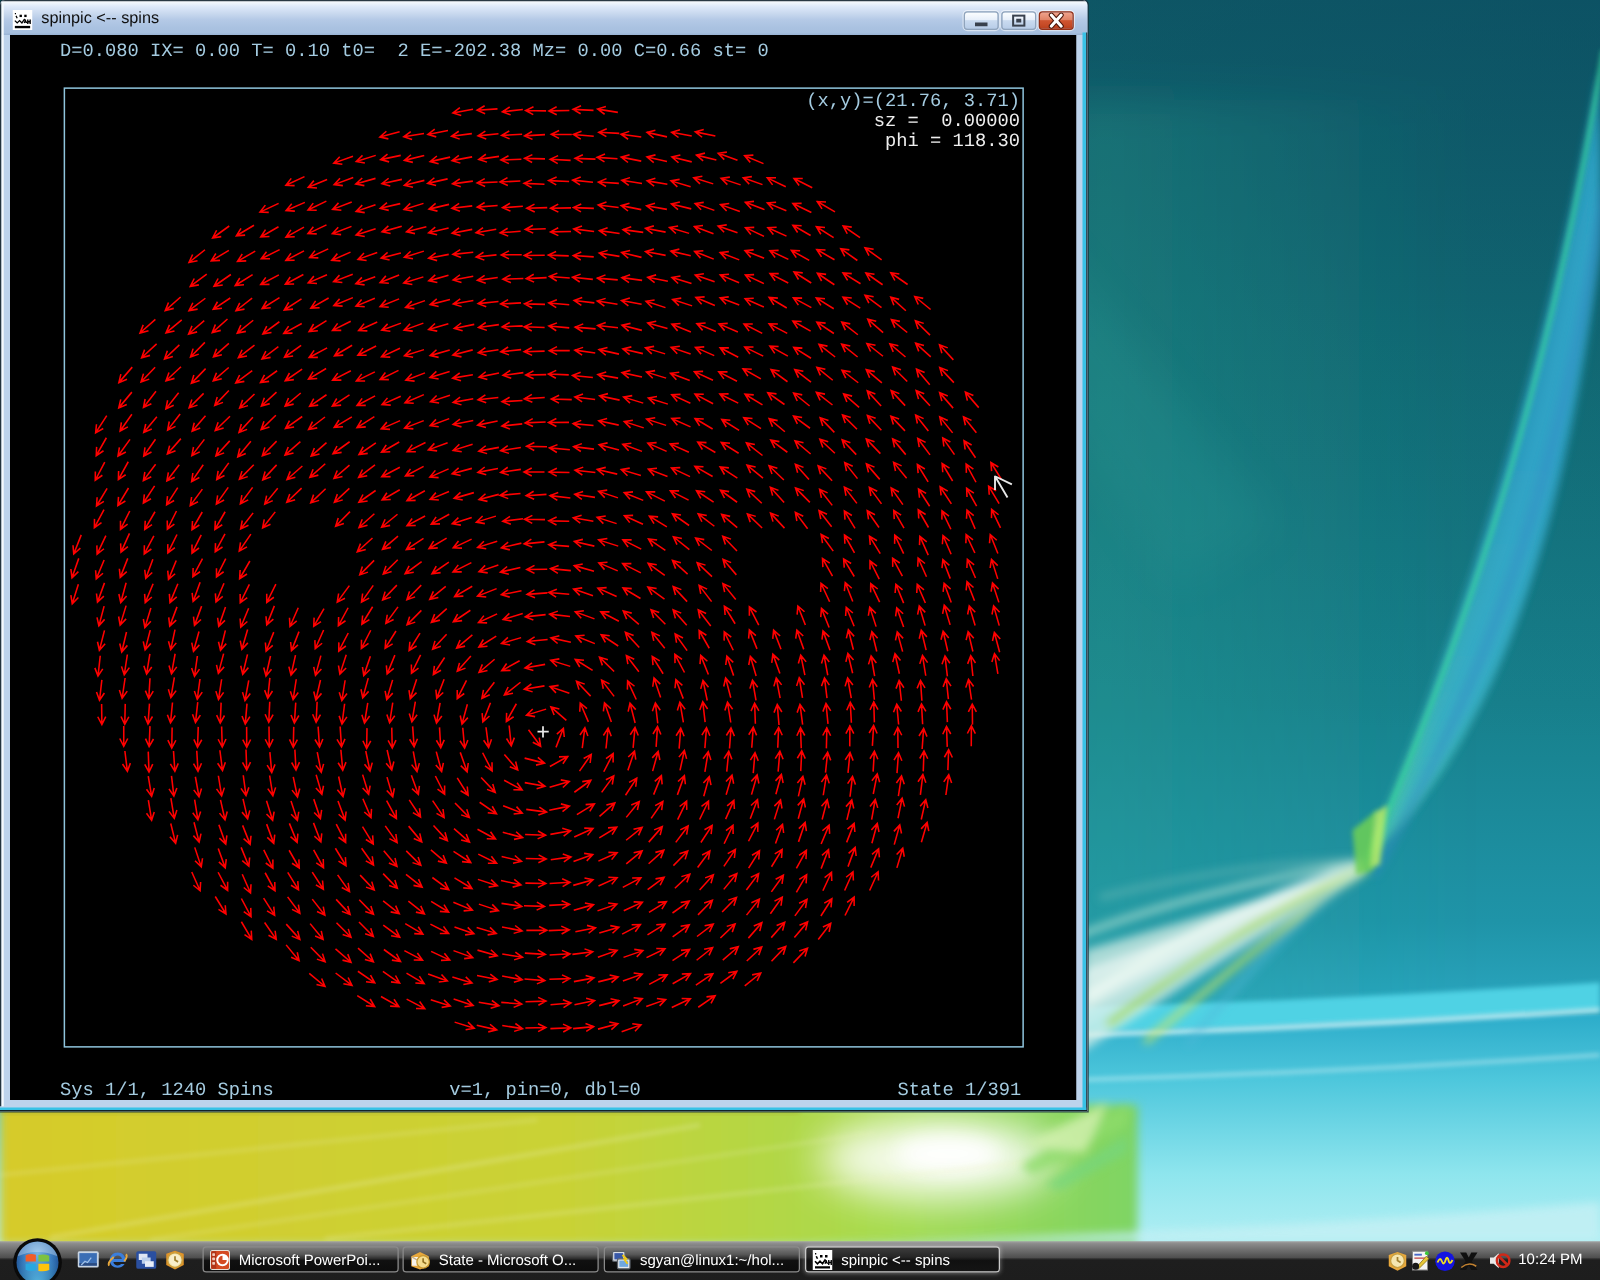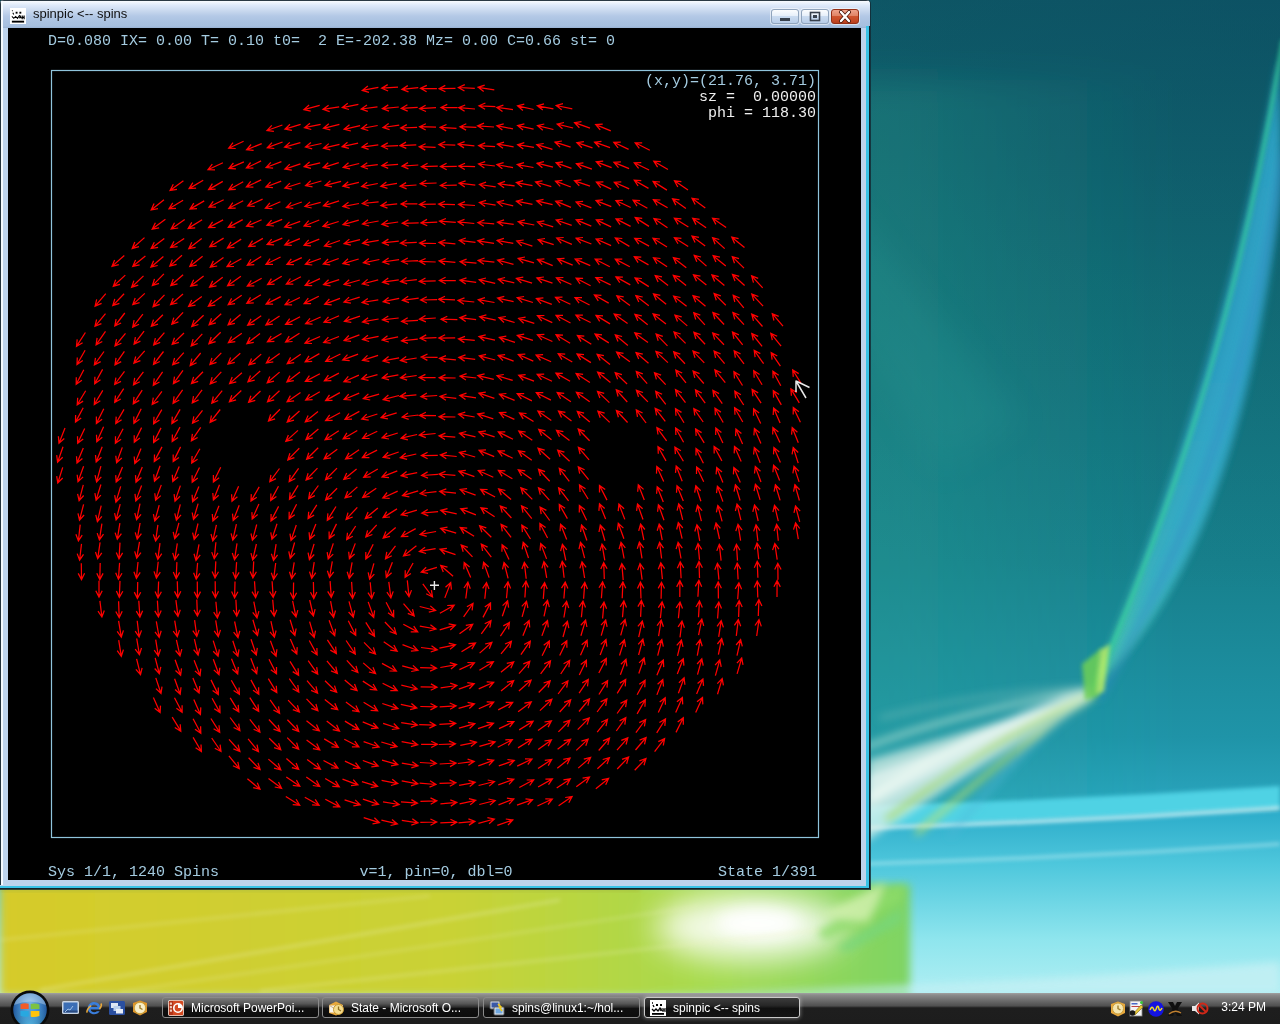--- a/index.html
+++ b/index.html
@@ -226,21 +226,21 @@
    <span class="lbl">State - Microsoft O...</span>
  </div>
  <div class="tbtn" style="left:483px;width:157px">
    <svg class="ticon" viewBox="0 0 16 16">
      <rect x="1" y="1" width="10" height="8" rx="1" fill="#d8dce4" stroke="#5a6068" stroke-width="1"></rect>
      <rect x="2.5" y="2.5" width="7" height="5" fill="#3858a8"></rect>
      <rect x="5" y="7" width="10" height="8" rx="1" fill="#e4e8ee" stroke="#5a6068" stroke-width="1"></rect>
      <rect x="6.5" y="8.5" width="7" height="5" fill="#70a8e0"></rect>
      <path d="M9 4 L12 7 L10.5 7.5 L13 11" stroke="#f0c818" stroke-width="1.6" fill="none"></path>
    </svg>
-   <span class="lbl">spins@linux1:~/hol...</span>
+   <span class="lbl">sgyan@linux1:~/hol...</span>
  </div>
  <div class="tbtn" style="left:644px;width:156px;border-color:#c9c9c9;background:linear-gradient(#3c3c3c 0%,#262626 40%,#101010 55%,#141414 100%);box-shadow:0 0 4px rgba(255,255,255,.45)">
    <svg class="ticon" viewBox="0 0 16 16">
      <rect width="16" height="16" fill="#fff"></rect>
      <path d="M2 3 L3 3 M3 5 L4 7 M2 9 L4 11 L6 9 L8 11 L10 8 L11 9" stroke="#000" stroke-width="1.3" fill="none"></path>
      <rect x="6" y="4" width="2" height="2" fill="#000"></rect>
         <rect x="10" y="4" width="2" height="2" fill="#000"></rect>
      <path d="M10 11 L11 9 L12 11 M13 8 L13 12 M15 8 L15 12 M13 10 L15 10" stroke="#000" stroke-width="1.1" fill="none"></path>
      <rect x="2" y="13" width="12" height="1.8" fill="#000"></rect>
    </svg>
@@ -267,21 +267,21 @@
   <g transform="translate(57,2)">
    <path d="M1 1 L6 1 L8 5 L10 1 L15 1 L10.5 8 L15 15 L10 15 L8 11 L6 15 L1 15 L5.5 8 Z" fill="#101010"></path>
    <path d="M2 13 Q8 8 14 12" stroke="#c08030" stroke-width="1.3" fill="none"></path>
   </g>
   <g transform="translate(80,1)">
    <path d="M2 6 L5 6 L9 2.5 L9 14.5 L5 11 L2 11 Z" fill="#e8e8e8"></path>
    <circle cx="12.5" cy="8.5" r="5" fill="none" stroke="#d02818" stroke-width="2"></circle>
    <path d="M9 5 L16 12" stroke="#d02818" stroke-width="2"></path>
   </g>
  </svg>
- <div id="clock">3:24 PM</div>
+ <div id="clock">10:24 PM</div>
  <svg style="position:absolute;left:9px;top:-4px" width="42" height="42" viewBox="0 0 42 42">
   <defs>
    <radialGradient id="orb" cx="0.5" cy="0.28" r="0.85">
     <stop offset="0" stop-color="#7ab4e4"></stop>
           <stop offset="0.4" stop-color="#3a7cc0"></stop>
     <stop offset="0.72" stop-color="#1a4c90"></stop>
           <stop offset="1" stop-color="#092448"></stop>
    </radialGradient>
    <radialGradient id="orbglow" cx="0.5" cy="1" r="0.7">
     <stop offset="0" stop-color="#66d4f8" stop-opacity="0.8"></stop>

